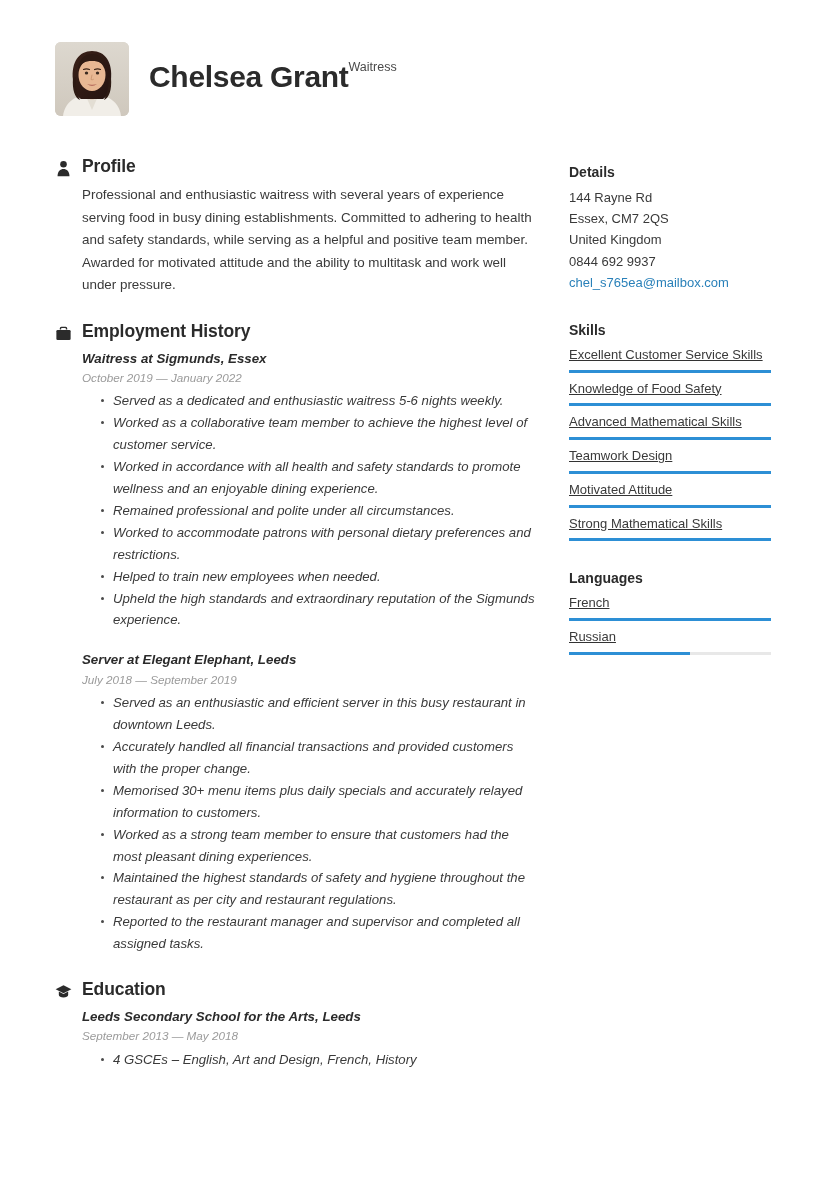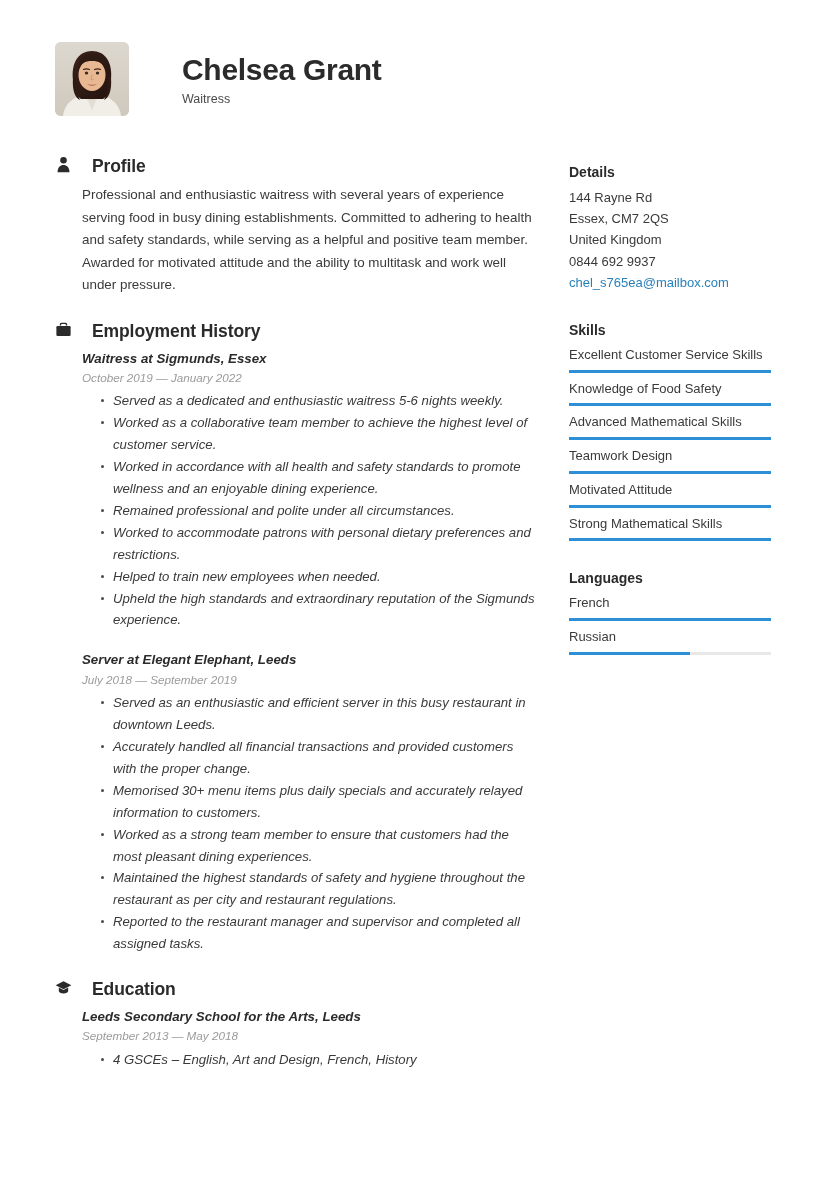--- a/index.html
+++ b/index.html
@@ -38,21 +38,21 @@
     width: 74px;
     height: 74px;
     border-radius: 6px;
     flex: 0 0 74px;
     overflow: hidden;
     position: relative;
     background: #d9d4cb;
   }
   .avatar svg { display: block; width: 100%; height: 100%; }
 
-  .header-text { display: flex; flex-direction: column; justify-content: center; margin-left: 33px; }
+  .header-text { display: flex; flex-direction: row; justify-content: center; }
 
   .name {
     font-size: 30px;
     font-weight: 700;
     letter-spacing: -0.3px;
     color: #2b2b2b;
     line-height: 1.1;
     margin-bottom: 6px;
   }
   .job-title {
@@ -64,22 +64,22 @@
   
   .columns { display: flex; gap: 34px; align-items: flex-start; }
   .col-main  { width: 480px; flex: 0 0 480px; }
   .col-side  { width: 202px; flex: 0 0 202px; padding-top: 6px; }
 
   
   .section { margin-bottom: 24px; }
 
   .section-head {
     display: flex;
-    align-items: flex-start;
-    gap: 20px;
+    align-items: flex-end;
+    gap: 10px;
     margin-bottom: 7px;
   }
   .section-icon {
     width: 17px; height: 17px;
     flex: 0 0 17px;
     display: flex; align-items: center; justify-content: center;
     color: #2b2b2b;
   }
   .section-icon svg { width: 100%; height: 100%; fill: #2b2b2b; display: block; }
 
@@ -157,21 +157,21 @@
   }
   .detail-email {
     font-size: 13px;
     line-height: 1.63;
     color: #2980b9;
     text-decoration: none;
     display: block;
     word-break: break-all;
   }
 
-  .rate-item { margin-bottom: 6px; }
+  .rate-item { margin-bottom: 6px; text-decoration: underline; }
   .rate-label {
     font-size: 13px;
     line-height: 1.52;
     color: #3a3a3a;
     margin-bottom: 5px;
   }
   .rate-track {
     position: relative;
     width: 100%;
     height: 3px;

